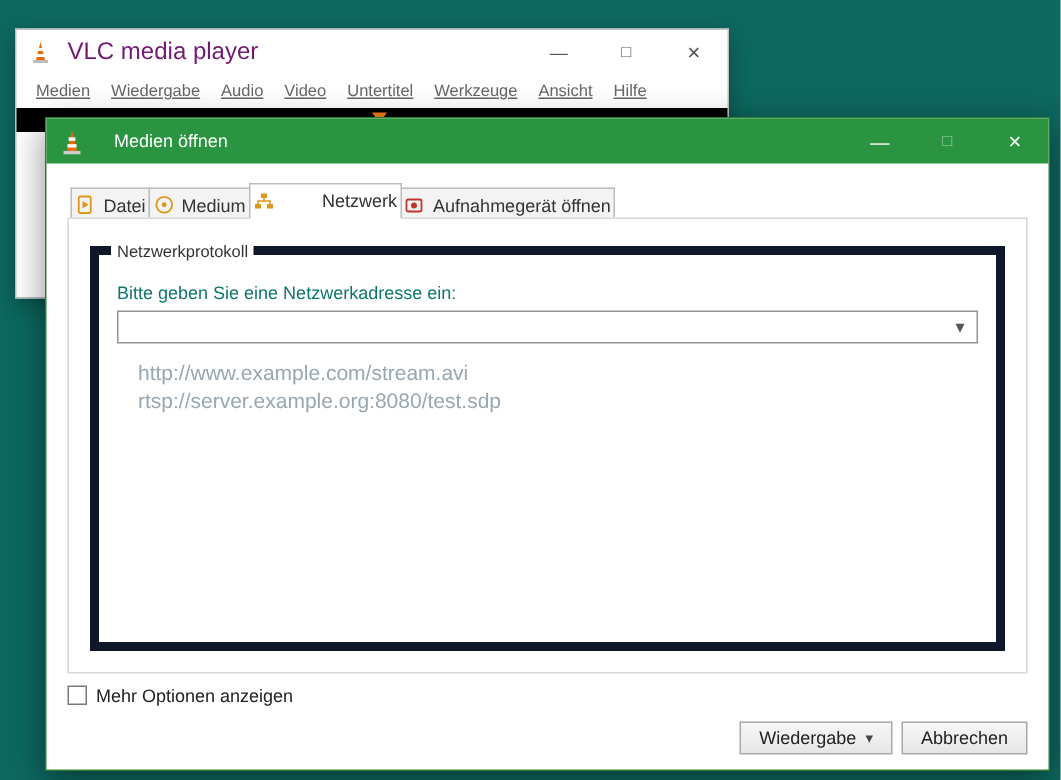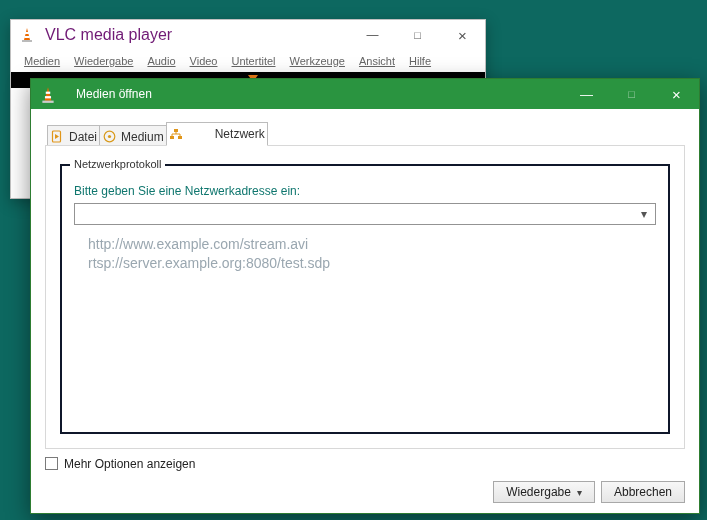--- a/index.html
+++ b/index.html
@@ -157,21 +157,21 @@
   
   .groupbox {
     border: 1px solid #d8d8d8;
     margin-top: -1px;
     padding: 18px 14px 14px 14px;
     background: #fff;
     position: relative;
     flex: 1;
   }
   .inner-group {
-    border: 2px solid #0f172a;
+    border: 6px solid #0f172a;
     position: relative;
     padding: 14px 12px 12px 12px;
     height: 100%;
   }
   .inner-group .legend {
     position: absolute;
     top: -8px;
     left: 8px;
     background: #fff;
     padding: 0 4px;
@@ -313,20 +313,29 @@
         <span class="tab-icon">
           <svg width="14" height="13" viewBox="0 0 14 13">
               <rect x="5" y="1" width="4" height="3" fill="#e0961b"></rect>
               <rect x="1" y="8" width="4" height="3" fill="#e0961b"></rect>
               <rect x="9" y="8" width="4" height="3" fill="#e0961b"></rect>
               <path d="M7 4 V6 M3 8 V6 H11 V8" stroke="#e0961b" stroke-width="1" fill="none"></path>
             </svg>
         </span>
         <span>Netzwerk</span>
       </div>
+      <div class="tab">
+        <span class="tab-icon">
+          <svg width="14" height="12" viewBox="0 0 14 12">
+              <rect x="1" y="2" width="10" height="8" rx="1" fill="none" stroke="#c3342a" stroke-width="1.2"></rect>
+              <circle cx="6" cy="6" r="2" fill="#c3342a"></circle>
+            </svg>
+        </span>
+        <span>Aufnahmegerät öffnen</span>
+      </div>
     </div>
     <div class="groupbox">
       <div class="inner-group">
         <span class="legend">Netzwerkprotokoll</span>
         <div class="prompt">Bitte geben Sie eine Netzwerkadresse ein:</div>
         <div class="combo">
           <span class="chev">▾</span>
         </div>
         <div class="examples">
           <div>http://www.example.com/stream.avi</div>

